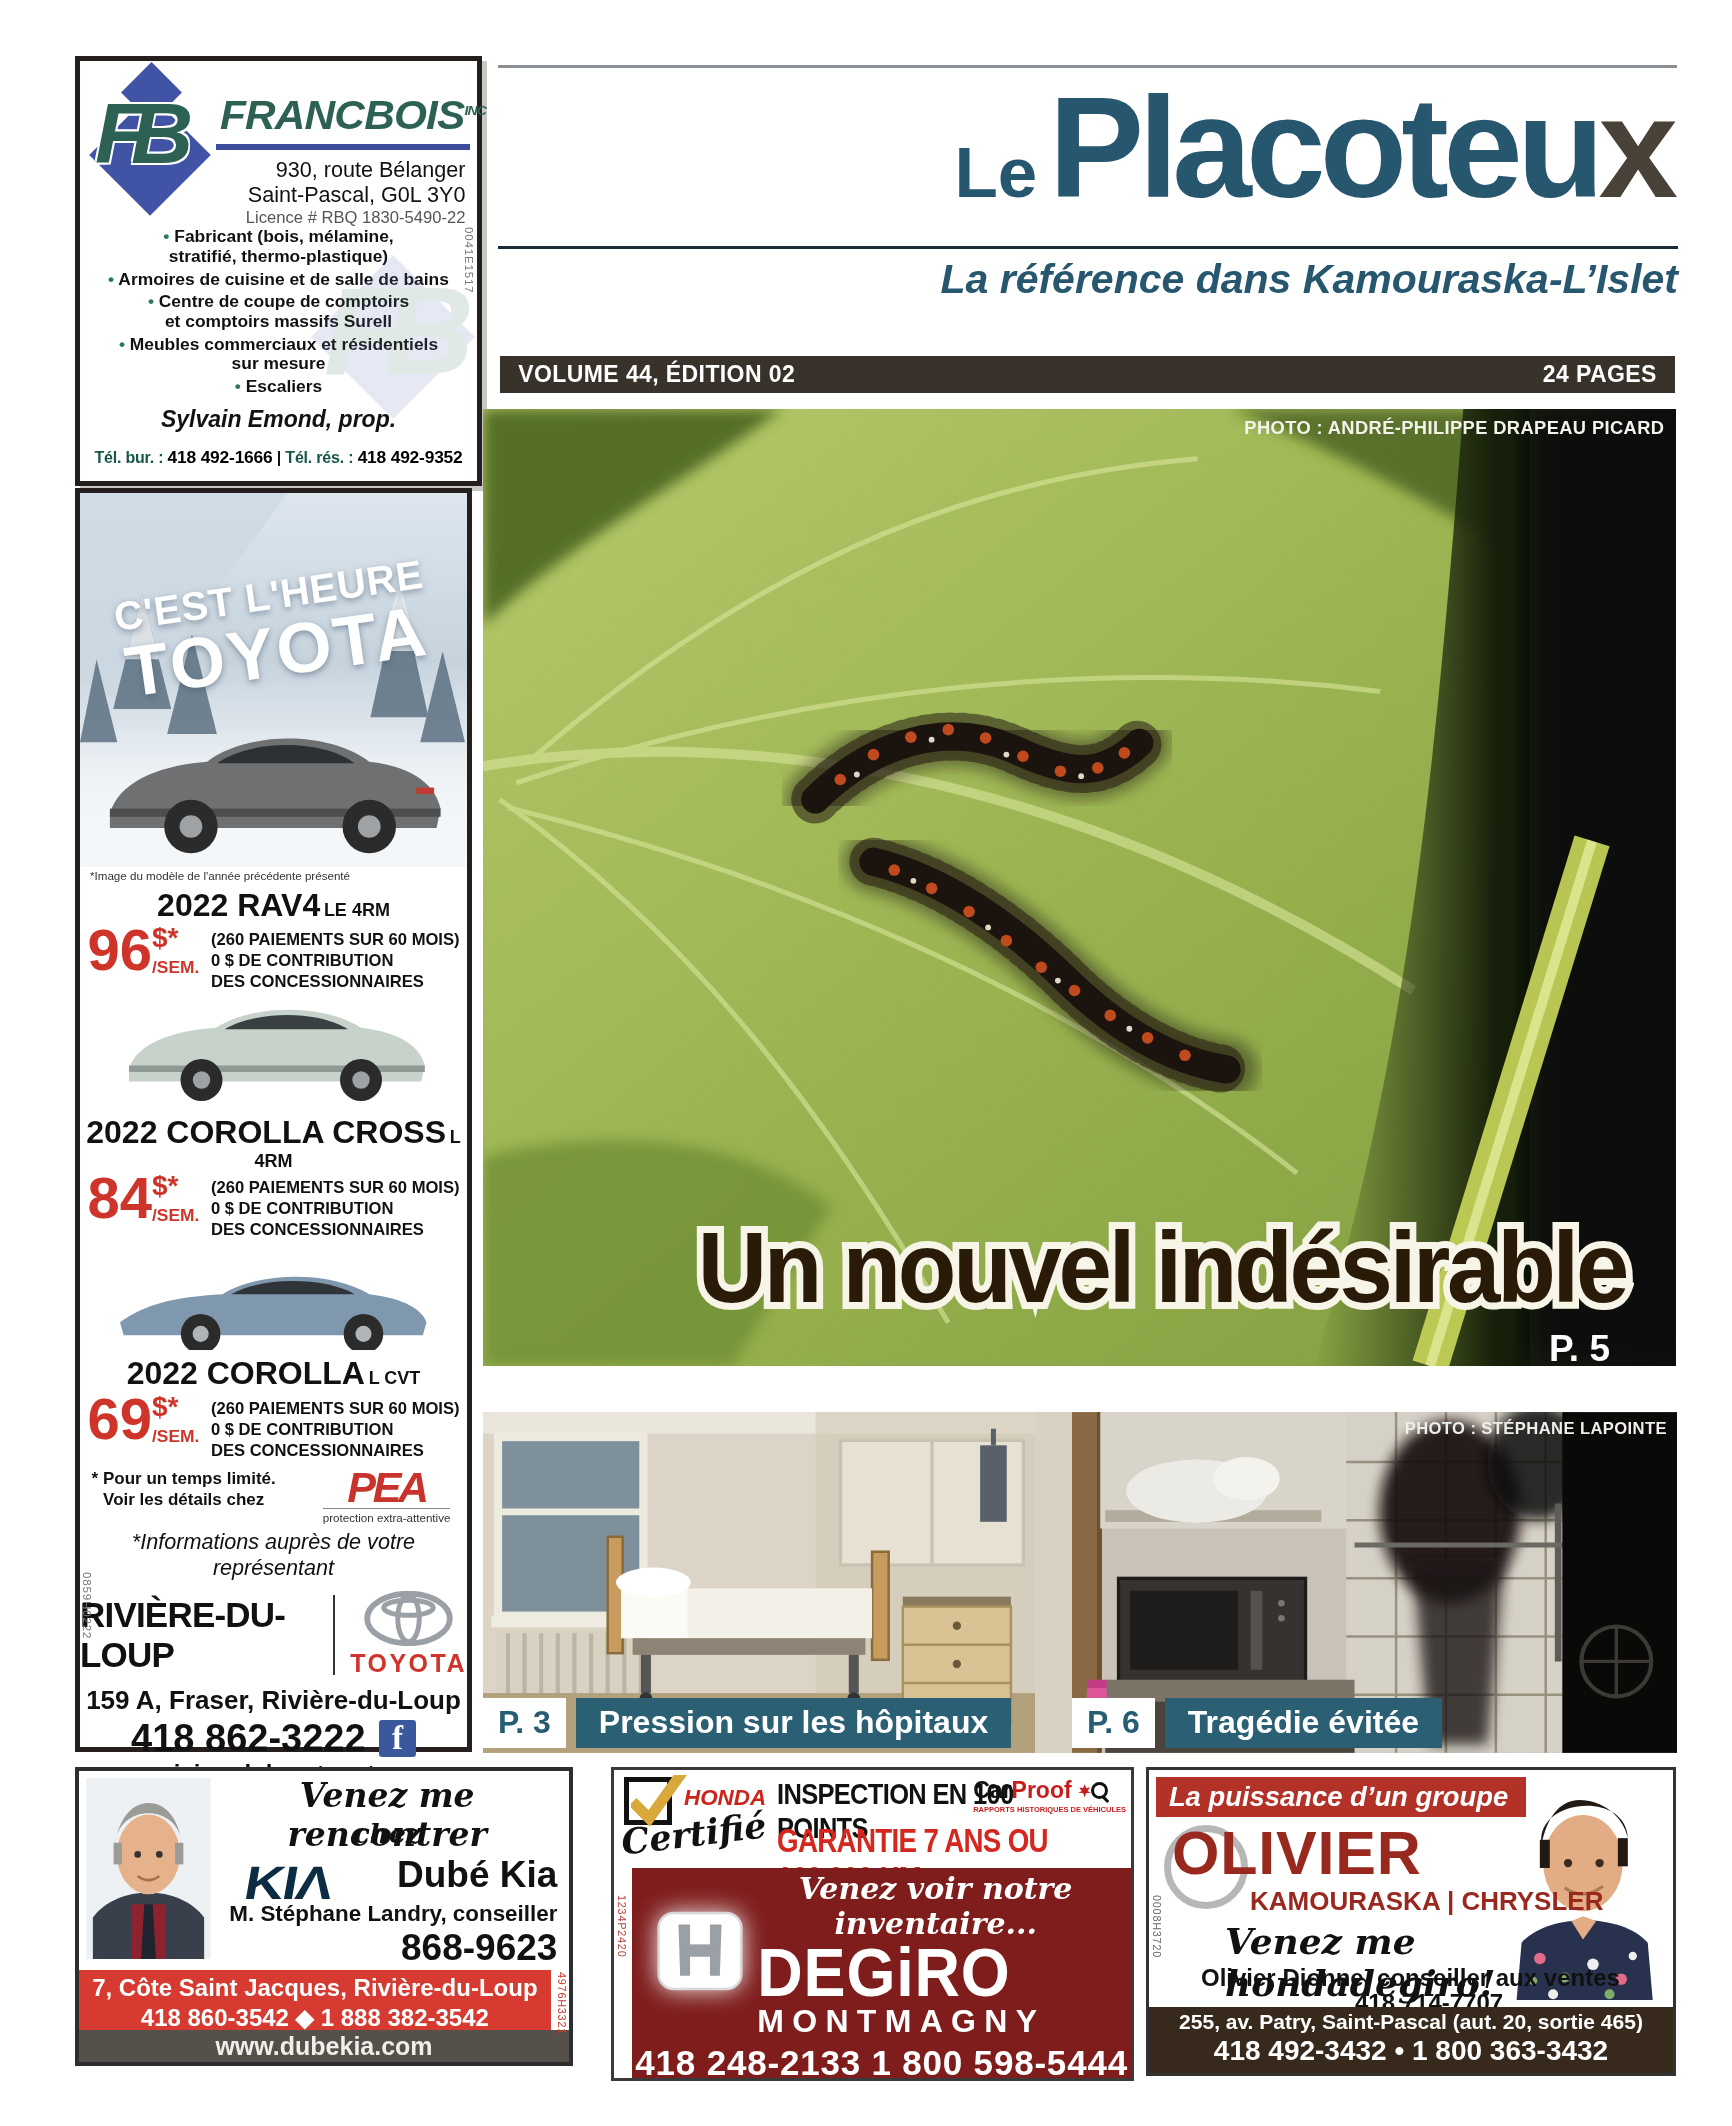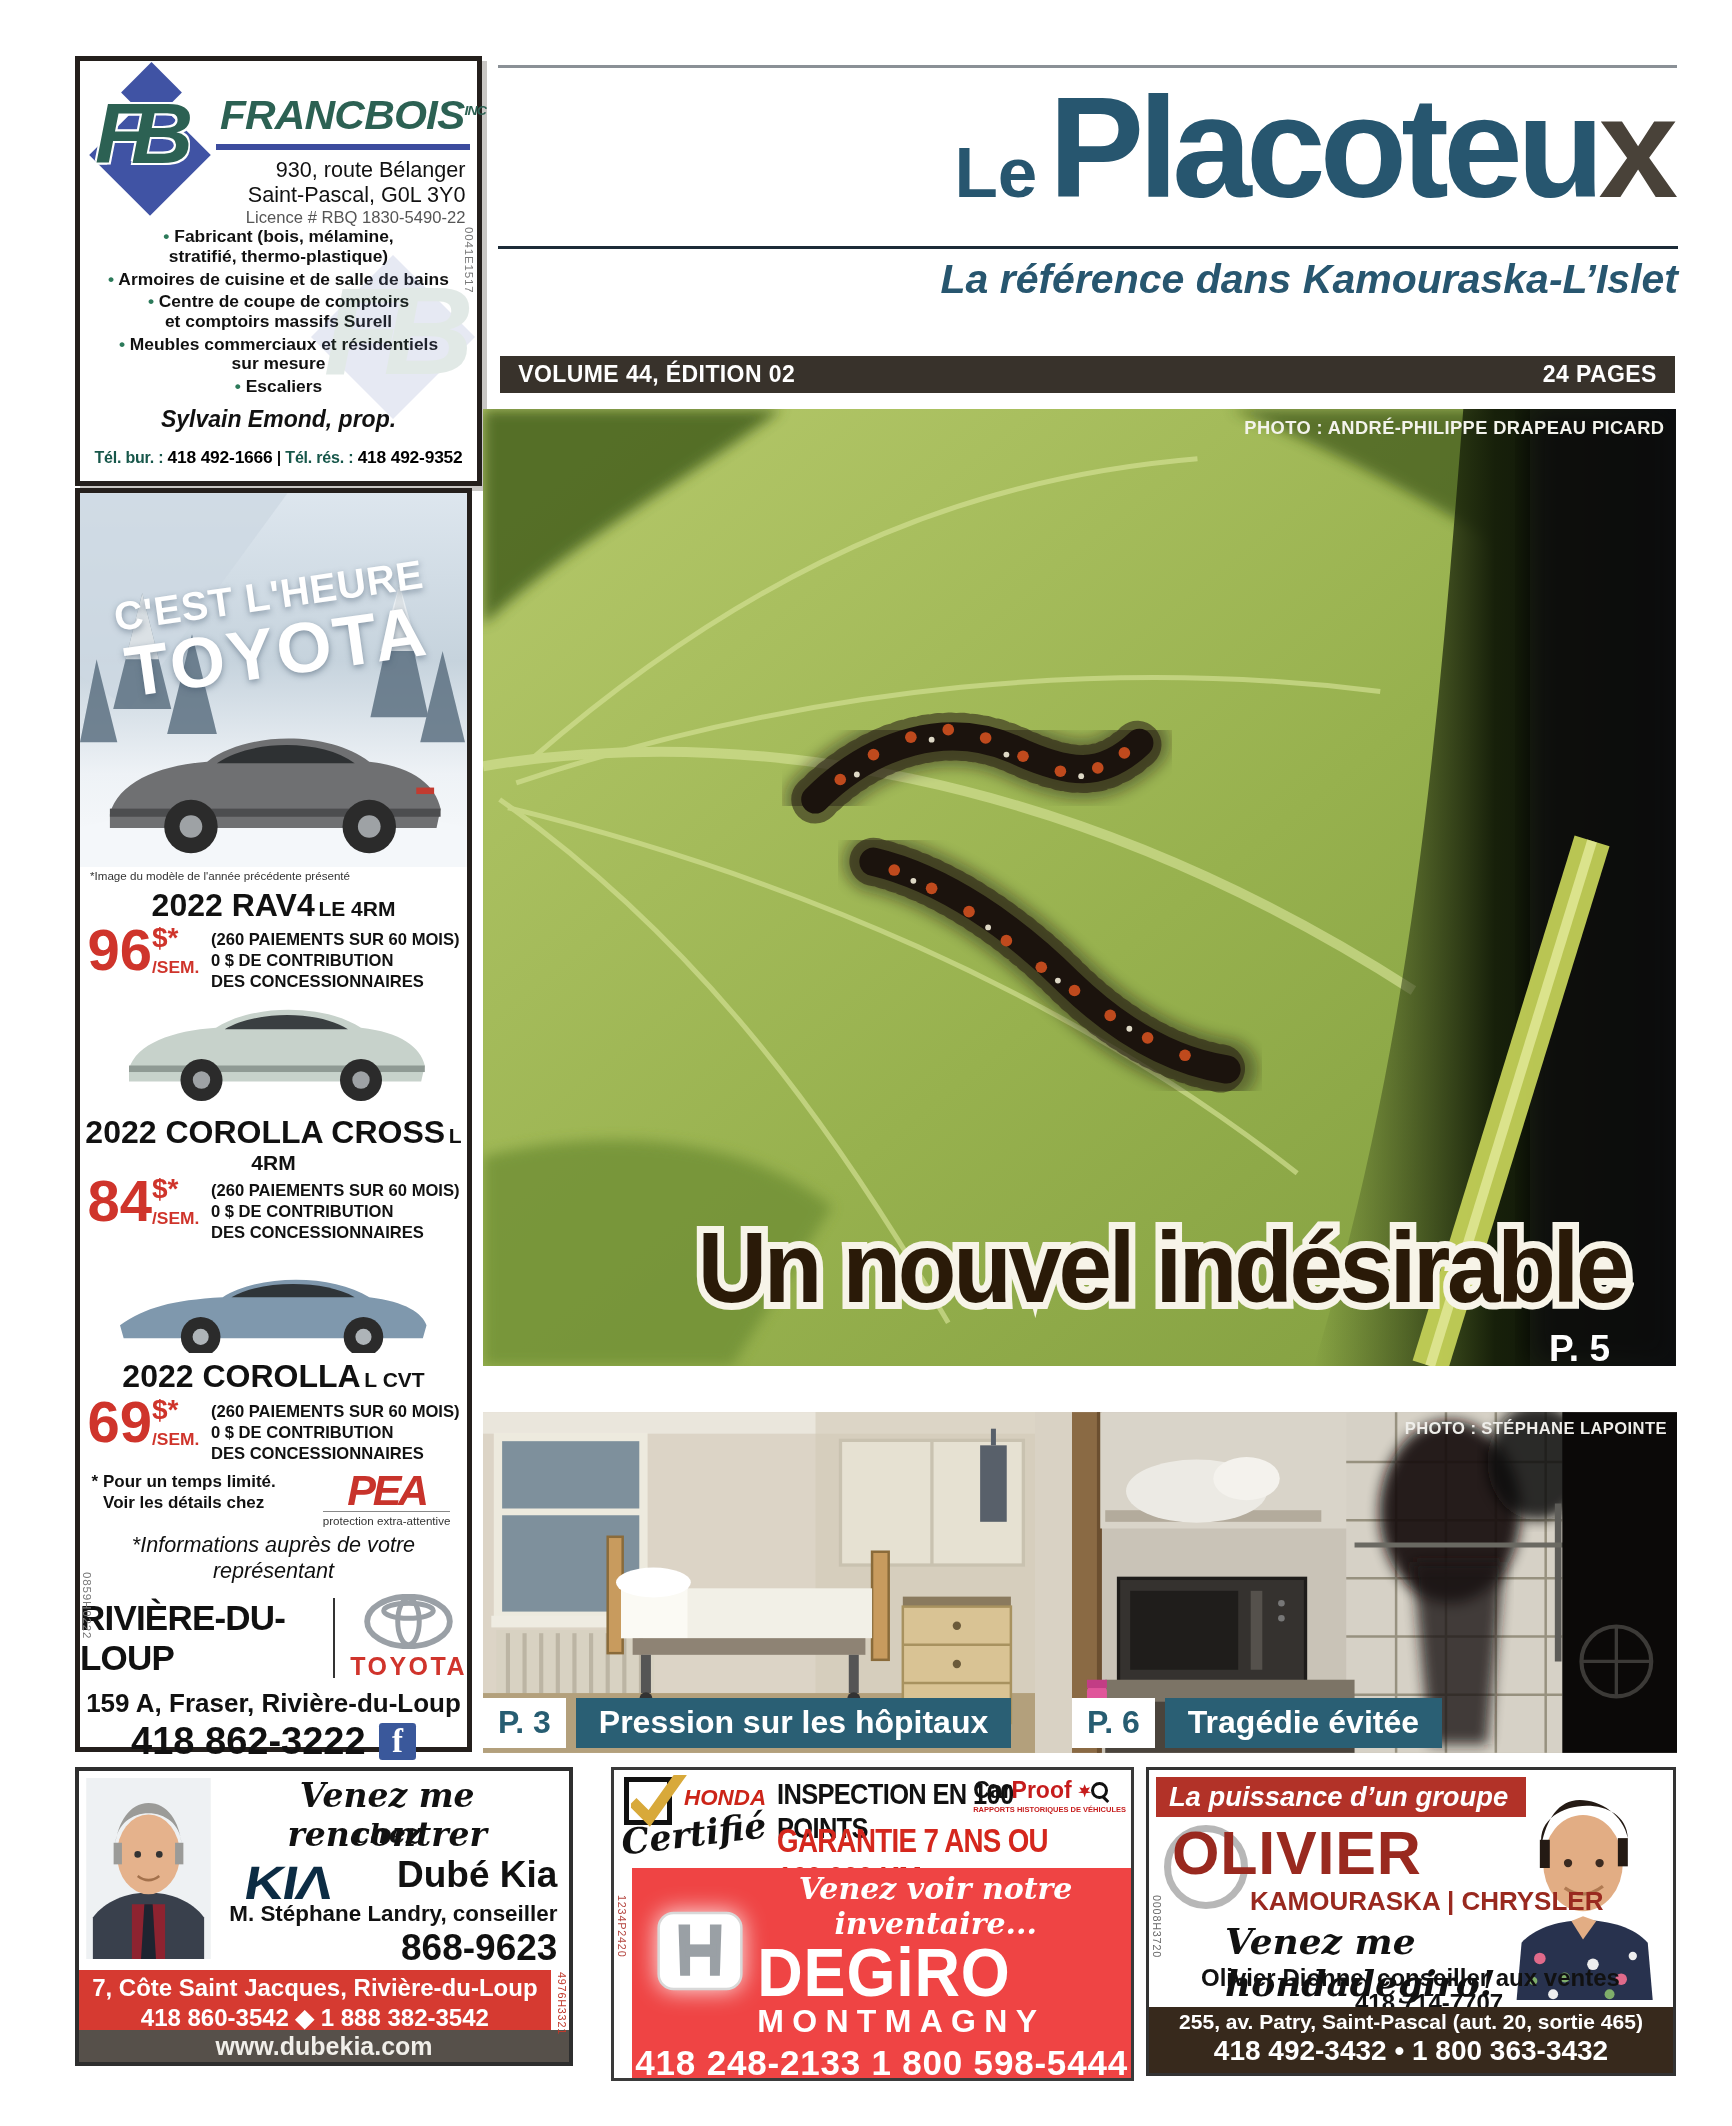--- a/index.html
+++ b/index.html
@@ -78,21 +78,21 @@
   .t-winter{position:relative;width:100%;height:374px;overflow:hidden;
             background:linear-gradient(180deg,#dde6ee 0%,#c6d3dd 45%,#eef2f6 75%,#f8fafc 100%);}
   .t-head{position:absolute;left:0;right:0;top:80px;text-align:center;color:#fff;transform:rotate(-8deg);
           text-shadow:0 2.5px 6.6px rgba(70,90,110,.55);}
   .t-h1{font-size:40px;font-weight:900;letter-spacing:0.8px;}
   .t-h2{font-size:71px;font-weight:900;letter-spacing:2.5px;line-height:.95;}
   .t-car{display:block;margin:0 auto;}
   .t-note{font-size:11.6px;color:#333;margin:1.7px 0 0 10px;}
   .t-offer{text-align:center;margin-top:5px;}
   .t-otitle{font-size:32px;font-weight:900;}
-  .t-otrim{font-size:21px;font-weight:bold;}
+  .t-otrim{font-size:18px;font-weight:bold;}
   .t-orow{display:flex;justify-content:center;align-items:flex-start;gap:11.6px;margin-top:1.7px;}
   .t-price{display:flex;color:#cf342b;font-weight:900;}
   .t-pnum{font-size:58px;line-height:.85;}
   .t-pcol{display:flex;flex-direction:column;align-items:flex-start;}
   .t-psup{font-size:28px;line-height:.9;}
   .t-pper{font-size:17.4px;margin-top:6.6px;}
   .t-odet{font-size:16.6px;font-weight:800;text-align:left;line-height:1.25;padding-top:5px;}
   .t-foot{display:flex;justify-content:space-between;align-items:flex-start;padding:6.6px 11.6px 0 11.6px;}
   .t-fbold{font-size:17px;font-weight:900;line-height:1.25;text-align:center;}
   .t-pea{text-align:center;margin-right:5px;}
@@ -145,21 +145,21 @@
   .h-cp{right:5px;top:6.6px;text-align:left;}
   .h-cpword{font-size:23px;font-weight:900;}
   .h-cpword .pf{color:#c61c1c;}
   .h-leaf{display:inline-block;width:13.3px;height:13.3px;background:#c61c1c;
           clip-path:polygon(50% 0,62% 30%,90% 22%,72% 52%,100% 62%,60% 68%,50% 100%,40% 68%,0 62%,28% 52%,10% 22%,38% 30%);}
   .h-mag{display:inline-block;width:10.8px;height:10.8px;border:3.3px solid #111;border-radius:50%;position:relative;top:1.7px;}
   .h-mag::after{content:"";position:absolute;width:3.3px;height:8.3px;background:#111;left:10px;top:10px;transform:rotate(-45deg);}
   .h-cpsub{font-size:7.5px;color:#c61c1c;font-weight:bold;margin-top:1.7px;}
   .h-war{left:163px;top:52px;font-size:33px;font-weight:900;color:#d5271d;transform:scaleX(.84);
          transform-origin:left;letter-spacing:-0.8px;}
-  .h-body{left:18.3px;right:0;top:98px;bottom:0;background:#ef4444;color:#fff;}
+  .h-body{left:18.3px;right:0;top:98px;bottom:0;background:#7f1d1d;color:#fff;}
   .h-bscript{text-align:center;font-family:"DejaVu Serif",serif;font-style:italic;font-weight:bold;
              font-size:30px;margin:3.3px 0 0 108px;}
   .h-hlogo{position:absolute;left:25px;top:43px;filter:drop-shadow(0 0 11.6px rgba(255,255,255,.9));}
   .h-degiro{margin-left:125px;font-size:63px;font-weight:900;line-height:.95;letter-spacing:0.8px;
             transform:scaleY(1.08);transform-origin:left top;}
   .h-city{margin-left:125px;font-size:32px;font-weight:900;letter-spacing:8.3px;margin-top:1.7px;}
   .h-phones{text-align:center;font-size:35px;font-weight:900;margin-top:3.3px;letter-spacing:0.8px;}
   .h-web{text-align:center;font-size:30px;font-weight:900;margin-top:0;}
   .h-code{left:1.7px;top:125px;color:#b4453f;font-size:10.8px;}
 

